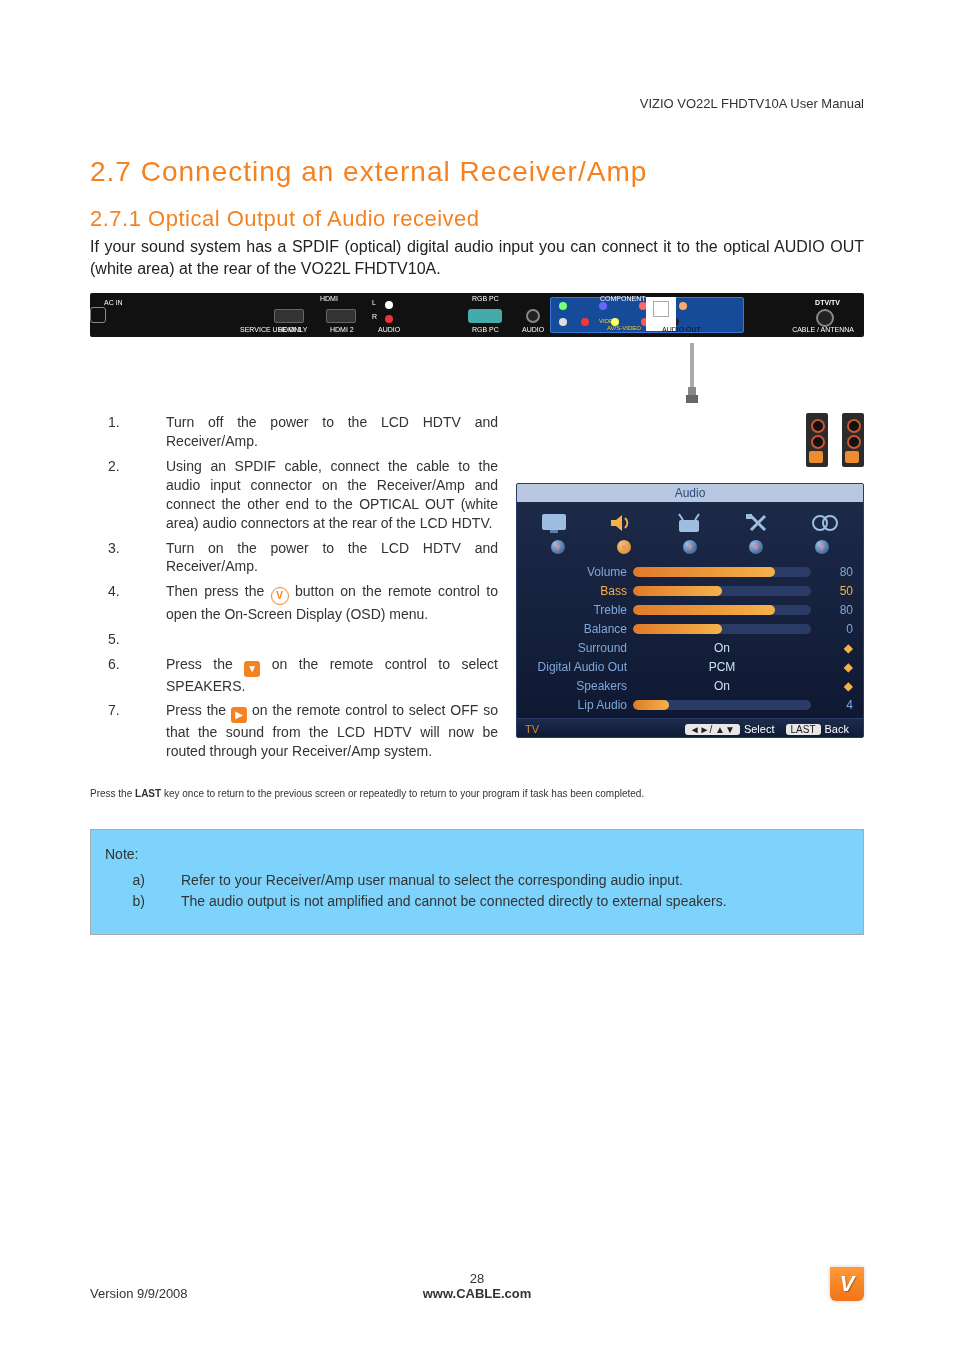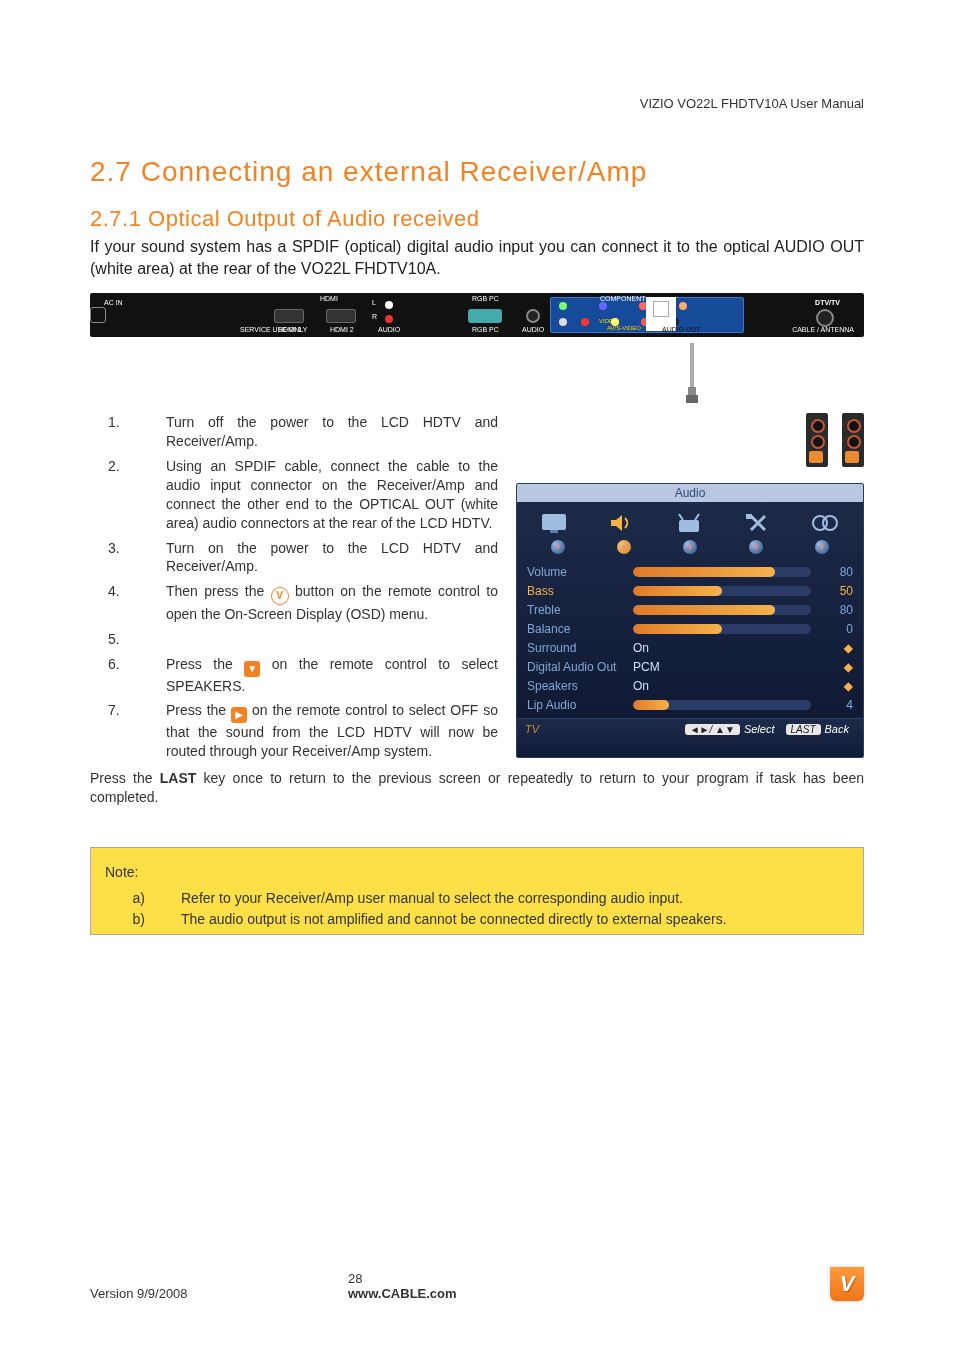--- a/index.html
+++ b/index.html
@@ -210,67 +210,66 @@
     display:flex;align-items:center;justify-content:center;color:#e88;font-size:9px;
   }
   .osd-rows { padding: 0 10px 4px 10px; }
   .osd-row {
     display: grid;
     grid-template-columns: 100px 1fr 36px;
     align-items: center;
     gap: 6px;
     height: 19px;
   }
-  .osd-row .label { color: #7fa8d8; }
+  .osd-row .label { color: #7fa8d8; text-align: right; }
   .osd-row.on .label{ color:#f5b24a;}
   .osd-row .slider {
     height: 10px;
     background:#2a3c66;
     border-radius:5px;
     position: relative;
     overflow:hidden;
   }
   .osd-row .slider .fill{
     position:absolute; left:0; top:0; bottom:0;
     background: linear-gradient(90deg,#e07a2a,#f5b24a);
     border-radius:5px;
   }
   .osd-row .center-text{
-    text-align:left; color:#cfe0f5;
+    text-align:center; color:#cfe0f5;
   }
   .osd-row .val { text-align:right; color:#7fa8d8; }
   .osd-row.on .val { color:#f5b24a; }
   .osd-row .diam { text-align:right; color:#f5b24a; }
   .osd-footer{
     display:flex; justify-content:space-between; align-items:center;
-    padding:4px 8px 22px 8px; color:#fff; font-size:11px;
+    padding:4px 8px 2px 8px; color:#fff; font-size:11px;
     background: linear-gradient(#1d2b4a,#101b36);
     border-top:1px solid #2a3c66;
-    font-style:italic;
   }
   .osd-footer .tv{ color:#d08a2a; }
   .osd-footer .btn{
     background:#e8e8e8; color:#222; border-radius:3px;
     padding:0 5px; font-size:10px; margin:0 2px; display:inline-block;
   }
   .osd-footer .lbl{ margin-left:2px; margin-right:6px; }
 
   .bottom-text{
-    font-size:14px;
+    font-size:10px;
     line-height:1.35;
-    margin-top:2px;
+    margin-top:20px;
     text-align: justify;
   }
   .bottom-text b{ font-weight:bold; }
 
   .note-box{
-    margin-top:40px;
+    margin-top:28px;
     border:1px solid #aaa;
-    background:#fde047;
-    padding:16px 30px 4px 14px;
+    background:#7dd3fc;
+    padding:16px 30px 22px 14px;
   }
   .note-title{
     font-size:14px;
     margin-bottom:8px;
   }
   .note-list{
     list-style:none;
     padding:0;margin:0;
   }
   .note-list li{
@@ -278,21 +277,21 @@
   }
   .note-list .letter{ flex:0 0 40px; text-align:right;}
 
   .footer{
     position:absolute;
     left:90px; right:90px; bottom:50px;
     display:flex; align-items:flex-end;
     font-size:13px; color:#333;
   }
   .footer .left  { flex:1; text-align:left;}
-  .footer .center{ flex:1; text-align:left;}
+  .footer .center{ flex:1; text-align:center;}
   .footer .right { flex:1; display:flex; justify-content:flex-end; align-items:flex-end;}
   .footer .site  { font-weight:bold;}
   .vizio-logo{
     width:34px;height:34px;border-radius:0 0 6px 6px;
     background:linear-gradient(#ff9a3b,#f07318);
     position: relative;
     box-shadow: 0 0 4px rgba(0,0,0,.2);
     display:flex; align-items:center; justify-content:center;
   }
   .vizio-logo .v{

